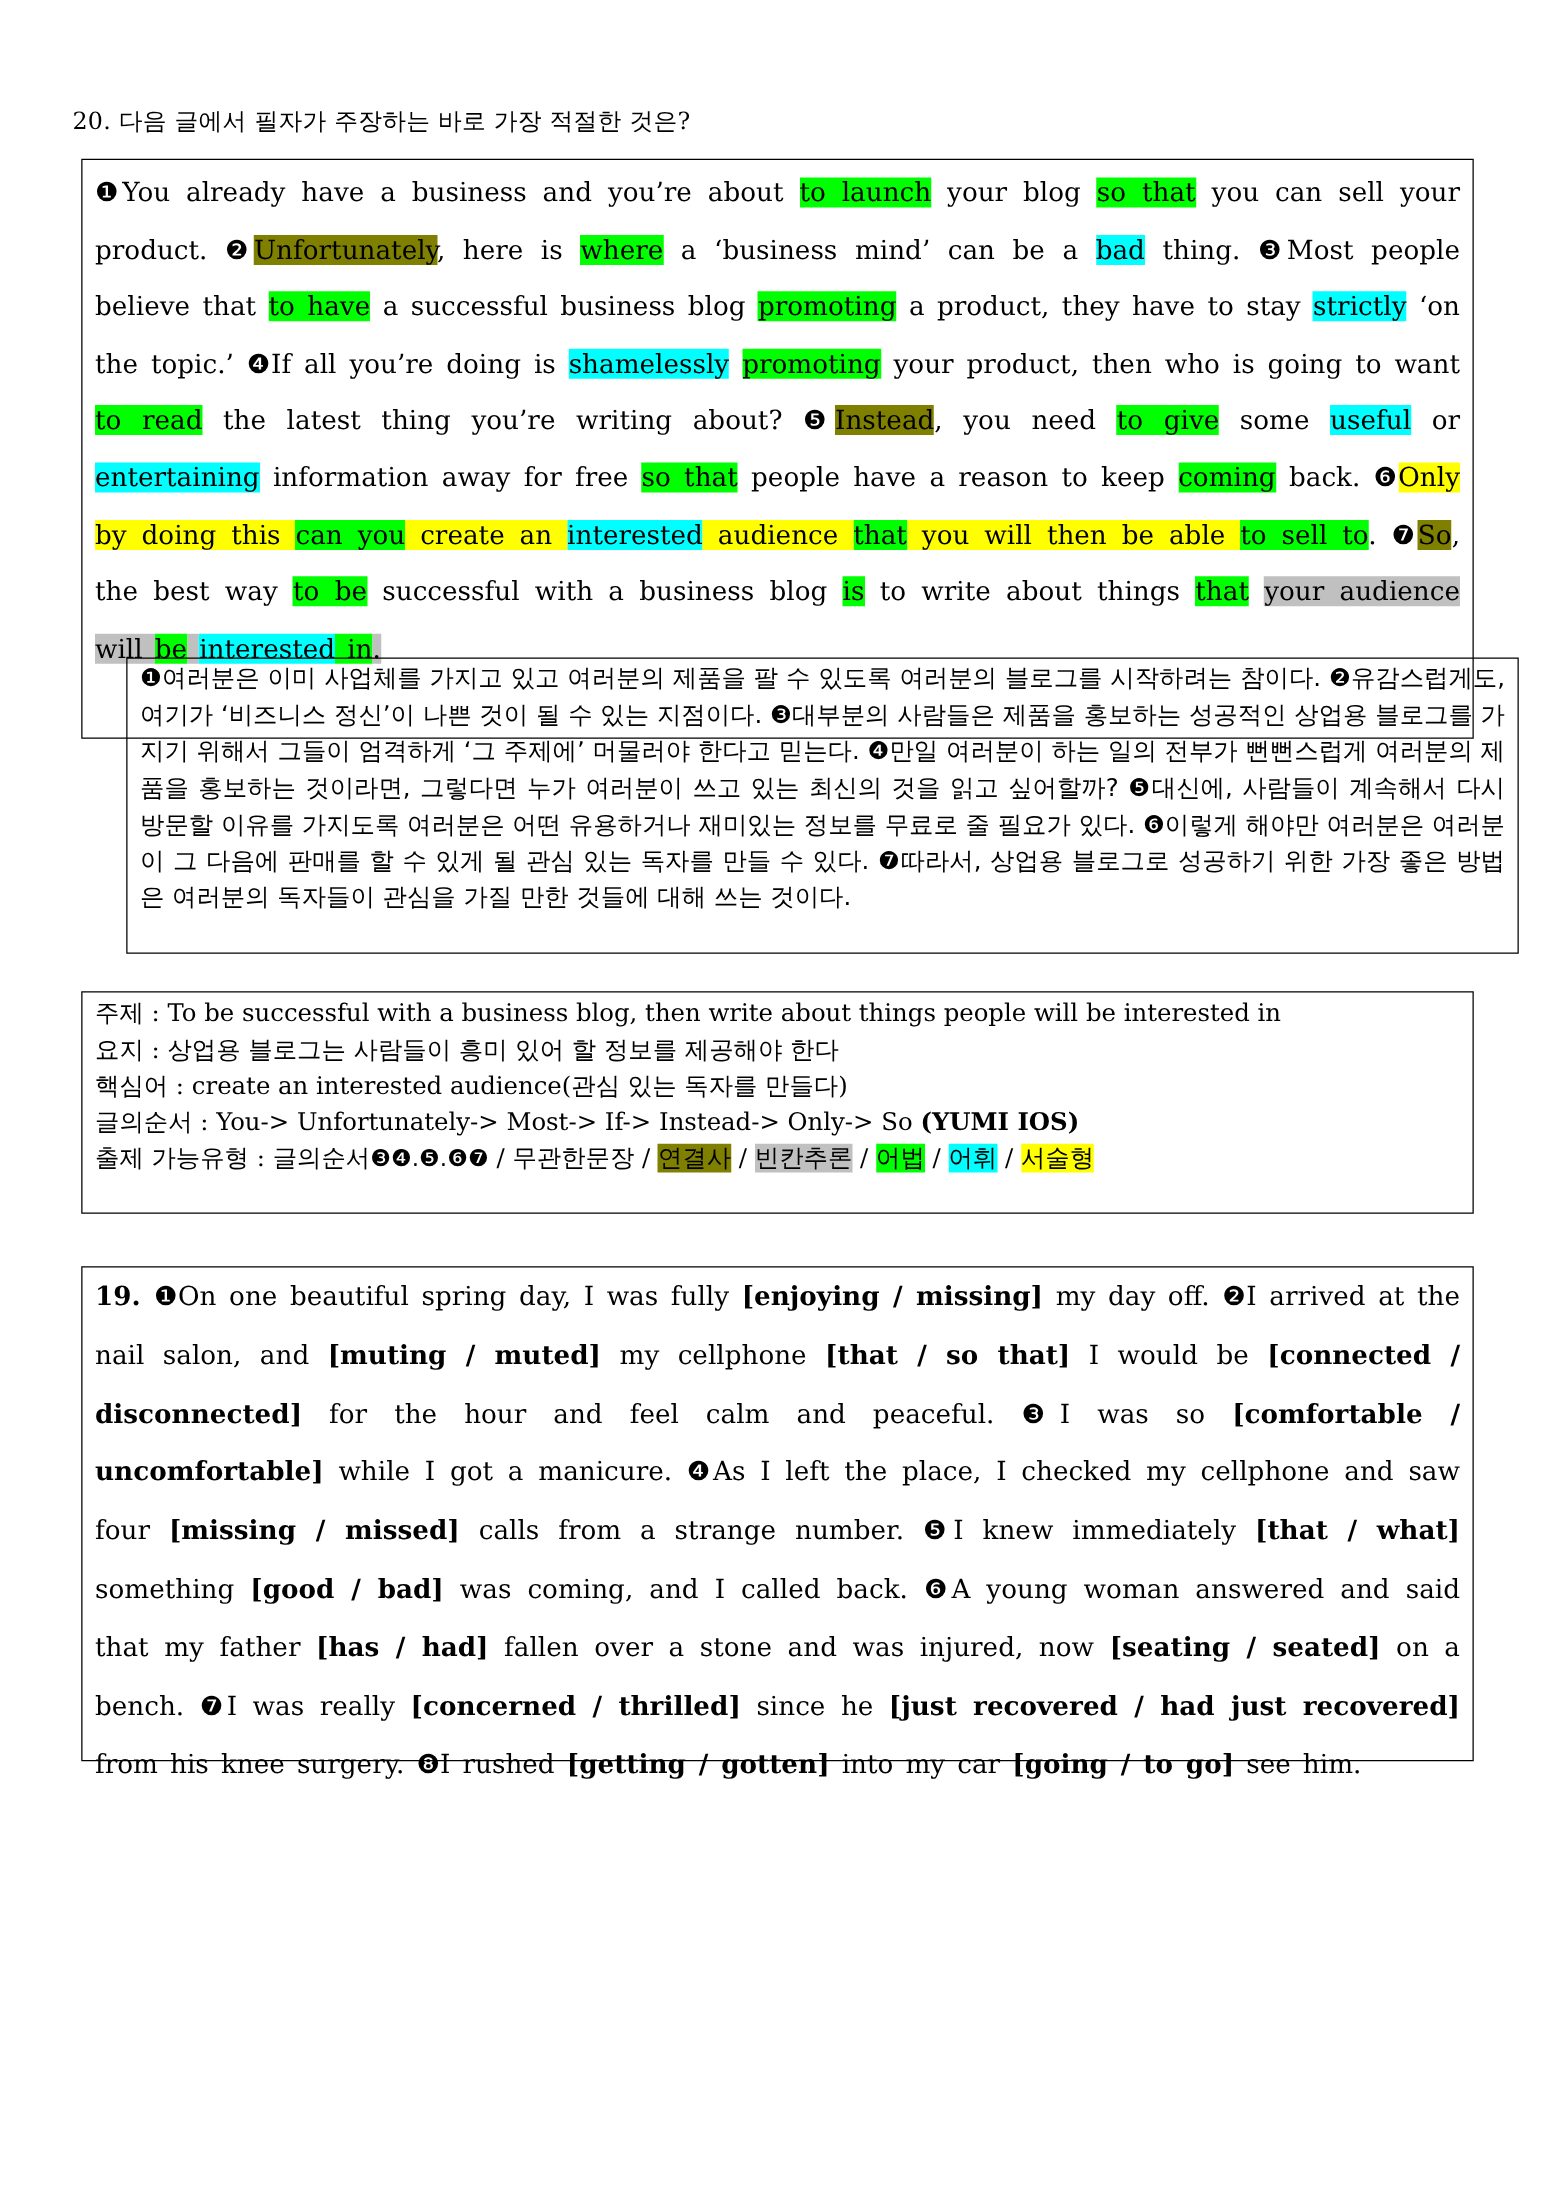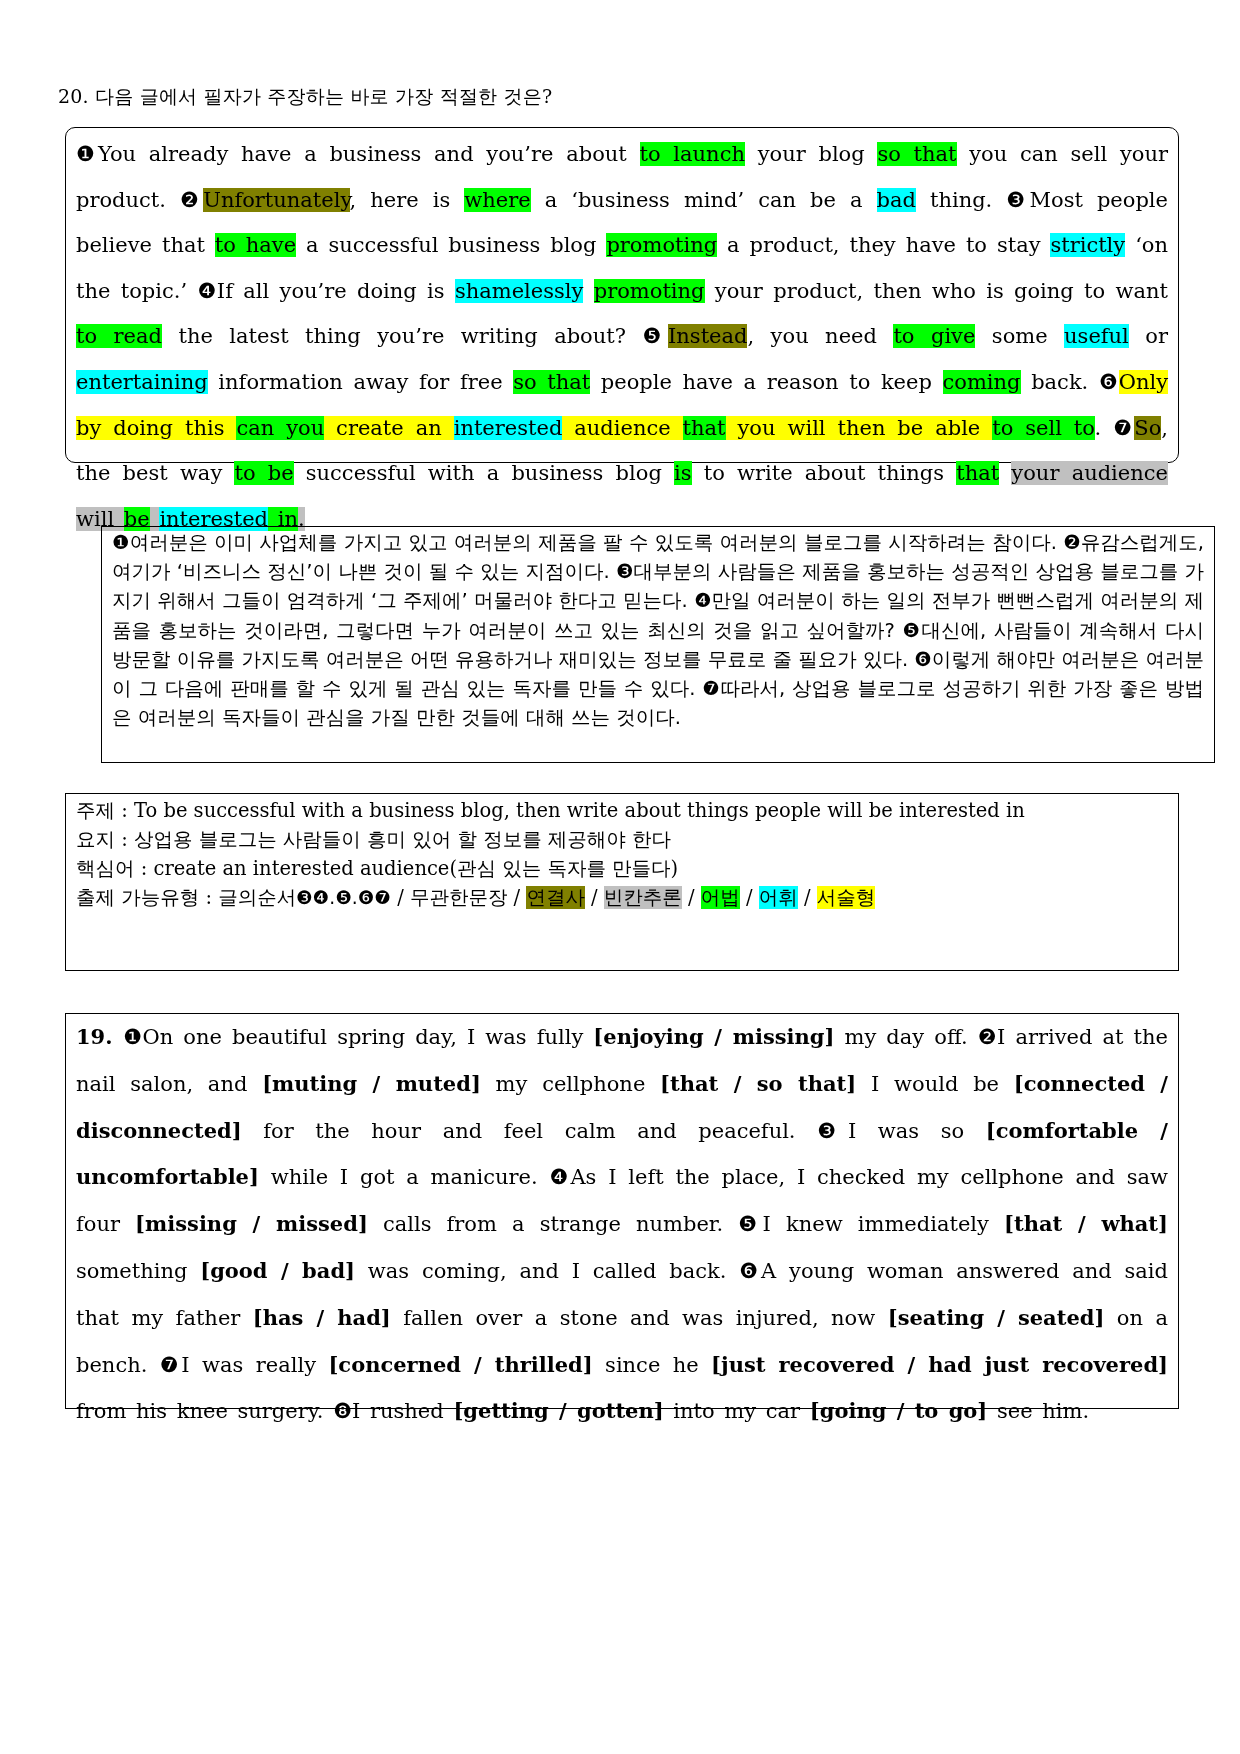--- a/index.html
+++ b/index.html
@@ -1,20 +1,20 @@
 <!DOCTYPE html>
 <html><head>
 <meta charset="utf-8">
 <style>
   html, body { margin: 0; padding: 0; background: #ffffff; }
   body { width: 1240px; height: 1754px; position: relative; font-family: "DejaVu Serif", "Liberation Serif", serif; color: #000; }
   .page { position: absolute; left: 0; top: 0; width: 1240px; }
   .q-title { position: absolute; left: 58px; top: 84px; font-size: 19px; letter-spacing: 0.2px; }
   .box { position: absolute; left: 65px; width: 1114px; border: 1px solid #000; box-sizing: border-box; }
-  .eng { top: 127px; height: 336px; padding: 4px 10px 0 10px; font-size: 21px; line-height: 45.6px; text-align: justify; text-align-last: left; word-spacing: 3px; border-radius: 10px; }
+  .eng { top: 127px; height: 464px; padding: 4px 10px 0 10px; font-size: 21px; line-height: 45.6px; text-align: justify; text-align-last: left; word-spacing: 3px; }
   .kor { top: 526px; height: 237px; padding: 1px 10px 0 10px; font-size: 19.5px; line-height: 29.2px; text-align: justify; text-align-last: left; font-family: "DejaVu Sans", "Liberation Sans", sans-serif; margin-left: 36px; }
   .summary { top: 793px; height: 178px; padding: 2px 10px 0 10px; font-size: 19.5px; line-height: 29px; font-family: "DejaVu Serif", "Liberation Serif", serif; }
   .summary .line { white-space: nowrap; }
   .q19 { top: 1013px; height: 396px; padding: 0 10px 0 10px; font-size: 21px; line-height: 45.8px; text-align: justify; text-align-last: left; word-spacing: 3px; }
   .hl-green { background: #00ff00; }
   .hl-cyan { background: #00ffff; text-align: right; }
   .hl-olive { background: #808000; }
   .hl-yellow { background: #ffff00; }
   .hl-gray { background: #c0c0c0; text-align: center; }
   .bold { font-weight: bold; }
@@ -28,18 +28,19 @@
   <div class="q-title">20. 다음 글에서 필자가 주장하는 바로 가장 적절한 것은?</div>
 
   <div class="box eng" id="q20-passage"><span>❶You already have a business and you’re about </span><span class="hl-green">to launch</span><span> your blog </span><span class="hl-green">so that</span><span> you can sell your product. ❷</span><span class="hl-olive">Unfortunately</span><span>, here is </span><span class="hl-green">where</span><span> a ‘business mind’ can be a </span><span class="hl-cyan">bad</span><span> thing. ❸Most people believe that </span><span class="hl-green">to have</span><span> a successful business blog </span><span class="hl-green">promoting</span><span> a product, they have to stay </span><span class="hl-cyan">strictly</span><span> ‘on the topic.’ ❹If all you’re doing is </span><span class="hl-cyan">shamelessly</span><span> </span><span class="hl-green">promoting</span><span> your product, then who is going to want </span><span class="hl-green">to read</span><span> the latest thing you’re writing about? ❺</span><span class="hl-olive">Instead</span><span>, you need </span><span class="hl-green">to give</span><span> some </span><span class="hl-cyan">useful</span><span> or </span><span class="hl-cyan">entertaining</span><span> information away for free </span><span class="hl-green">so that</span><span> people have a reason to keep </span><span class="hl-green">coming</span><span> back. ❻</span><span class="hl-yellow">Only by doing this </span><span class="hl-green">can you</span><span class="hl-yellow"> create an </span><span class="hl-cyan">interested</span><span class="hl-yellow"> audience </span><span class="hl-green">that</span><span class="hl-yellow"> you will then be able </span><span class="hl-green">to sell to</span><span>. ❼</span><span class="hl-olive">So</span><span>, the best way </span><span class="hl-green">to be</span><span> successful with a business blog </span><span class="hl-green">is</span><span> to write about things </span><span class="hl-green">that</span><span> </span><span class="hl-gray">your audience will </span><span class="hl-green">be</span><span class="hl-gray"> </span><span class="hl-cyan">interested</span><span class="hl-green"> in</span><span class="hl-gray">.</span></div>
 
   <div class="box kor">❶여러분은 이미 사업체를 가지고 있고 여러분의 제품을 팔 수 있도록 여러분의 블로그를 시작하려는 참이다. ❷유감스럽게도, 여기가 ‘비즈니스 정신’이 나쁜 것이 될 수 있는 지점이다. ❸대부분의 사람들은 제품을 홍보하는 성공적인 상업용 블로그를 가지기 위해서 그들이 엄격하게 ‘그 주제에’ 머물러야 한다고 믿는다. ❹만일 여러분이 하는 일의 전부가 뻔뻔스럽게 여러분의 제품을 홍보하는 것이라면, 그렇다면 누가 여러분이 쓰고 있는 최신의 것을 읽고 싶어할까? ❺대신에, 사람들이 계속해서 다시 방문할 이유를 가지도록 여러분은 어떤 유용하거나 재미있는 정보를 무료로 줄 필요가 있다. ❻이렇게 해야만 여러분은 여러분이 그 다음에 판매를 할 수 있게 될 관심 있는 독자를 만들 수 있다. ❼따라서, 상업용 블로그로 성공하기 위한 가장 좋은 방법은 여러분의 독자들이 관심을 가질 만한 것들에 대해 쓰는 것이다.</div>
 
   <div class="box summary">
     <div class="line"><span>주제 : </span><span>To be successful with a business blog, then write about things people will be interested in</span></div>
     <div class="line"><span>요지 : </span><span>상업용 블로그는 사람들이 흥미 있어 할 정보를 제공해야 한다</span></div>
     <div class="line"><span>핵심어 : </span><span>create an interested audience(관심 있는 독자를 만들다)</span></div>
+    <div class="line"><span>글의순서 : </span><span>You-&gt; Unfortunately-&gt; Most-&gt; If-&gt; Instead-&gt; Only-&gt; So </span><span class="bold">(YUMI IOS)</span></div>
     <div class="line"><span>출제 가능유형 : 글의순서</span><span class="num">❸❹.❺.❻❼</span><span id="types-list"><span> / </span><span>무관한문장</span><span> / </span><span class="hl-olive">연결사</span><span> / </span><span class="hl-gray">빈칸추론</span><span> / </span><span class="hl-green">어법</span><span> / </span><span class="hl-cyan">어휘</span><span> / </span><span class="hl-yellow">서술형</span></span></div>
   </div>
 
   <div class="box q19" id="q19-passage"><span class="bold">19. </span><span>❶On one beautiful spring day, I was fully </span><span class="bold">[enjoying / missing]</span><span> my day off. ❷I arrived at the nail salon, and </span><span class="bold">[muting / muted]</span><span> my cellphone </span><span class="bold">[that / so that]</span><span> I would be </span><span class="bold">[connected / disconnected]</span><span> for the hour and feel calm and peaceful. ❸I was so </span><span class="bold">[comfortable / uncomfortable]</span><span> while I got a manicure. ❹As I left the place, I checked my cellphone and saw four </span><span class="bold">[missing / missed]</span><span> calls from a strange number. ❺I knew immediately </span><span class="bold">[that / what]</span><span> something </span><span class="bold">[good / bad]</span><span> was coming, and I called back. ❻A young woman answered and said that my father </span><span class="bold">[has / had]</span><span> fallen over a stone and was injured, now </span><span class="bold">[seating / seated]</span><span> on a bench. ❼I was really </span><span class="bold">[concerned / thrilled]</span><span> since he </span><span class="bold">[just recovered / had just recovered]</span><span> from his knee surgery. ❽I rushed </span><span class="bold">[getting / gotten]</span><span> into my car </span><span class="bold">[going / to go]</span><span> see him.</span></div>
 
 </div>
 
 </body></html>

